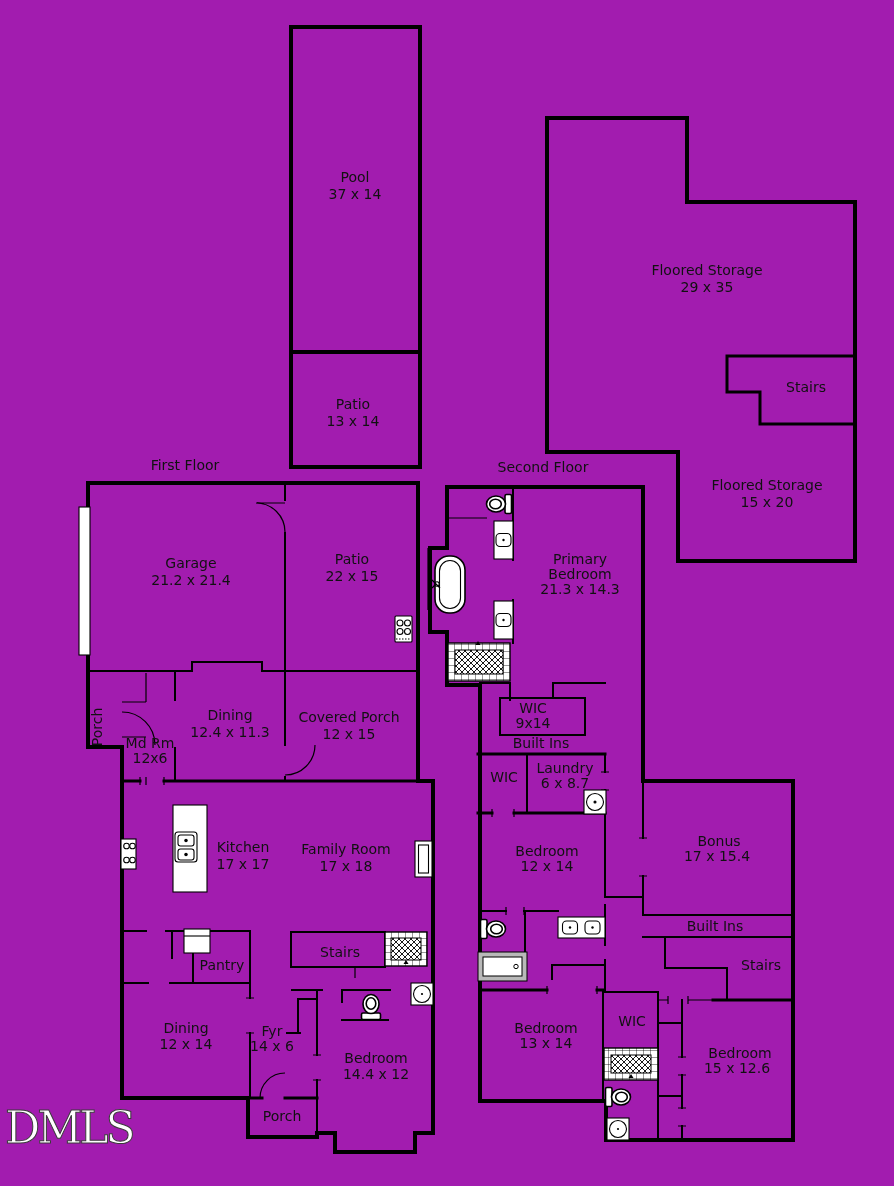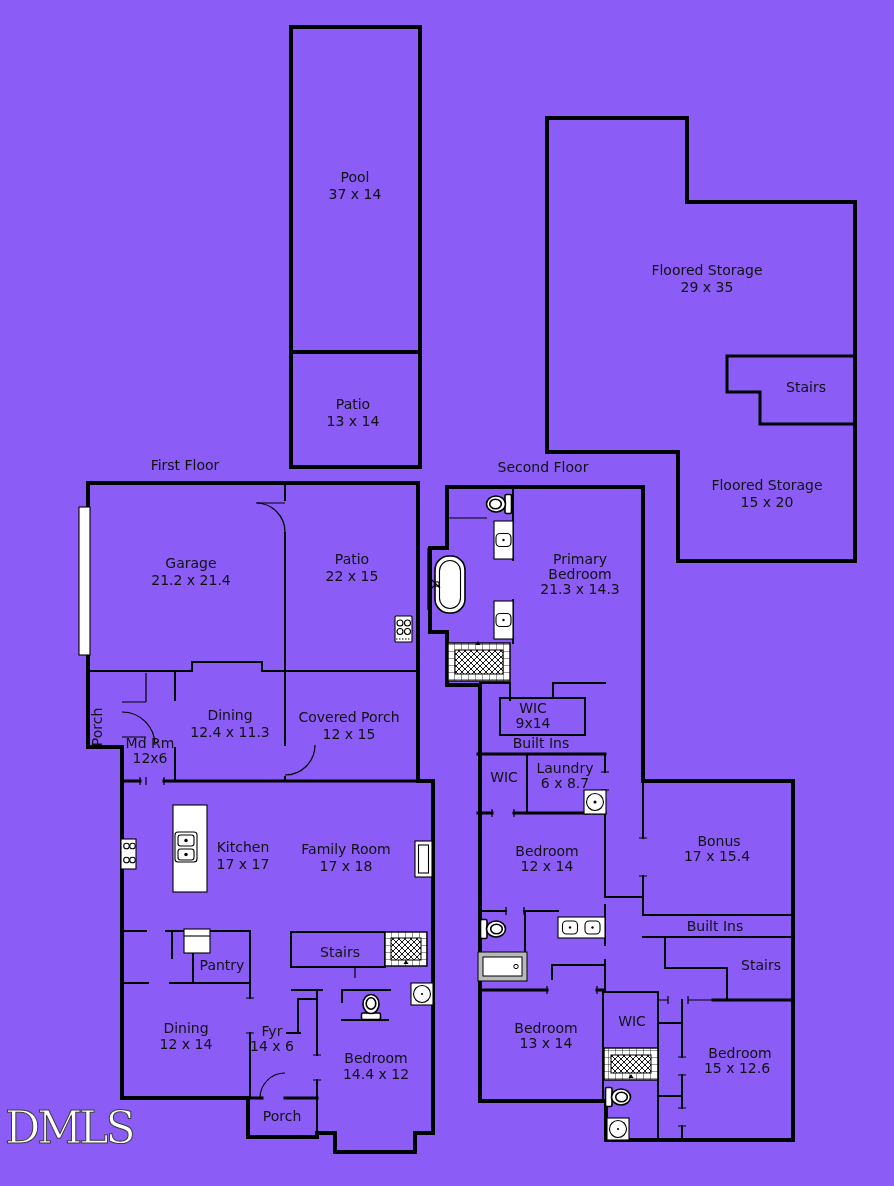--- a/index.html
+++ b/index.html
@@ -1,16 +1,16 @@
 <!DOCTYPE html>
 <html><head>
 <meta charset="utf-8">
 <style>
   html,body{margin:0;padding:0;background:#ffffff;}
-  .stage{position:relative;width:894px;height:1186px;background:#8b5cf6;}
+  .stage{position:relative;width:894px;height:1186px;background:#a21caf;}
   svg{display:block;}
   .lbl{font-family:"DejaVu Sans","Liberation Sans",sans-serif;font-size:14px;fill:#111;}
   .mid{text-anchor:middle;}
   .wm{font-family:"DejaVu Serif","Liberation Serif",serif;font-size:44px;fill:#ffffff;stroke:#3a3a3a;stroke-width:1px;letter-spacing:-3px;}
   .w4{fill:none;stroke:#000;stroke-width:4;stroke-linecap:square;}
   .w3{fill:none;stroke:#000;stroke-width:3;stroke-linecap:square;}
   .w2{fill:none;stroke:#000;stroke-width:2;stroke-linecap:square;}
   .w1{fill:none;stroke:#000;stroke-width:1.2;stroke-linecap:butt;}
   .fx{fill:#fff;stroke:#000;stroke-width:1.6;}
   .fxthin{fill:#fff;stroke:#000;stroke-width:1.1;}

